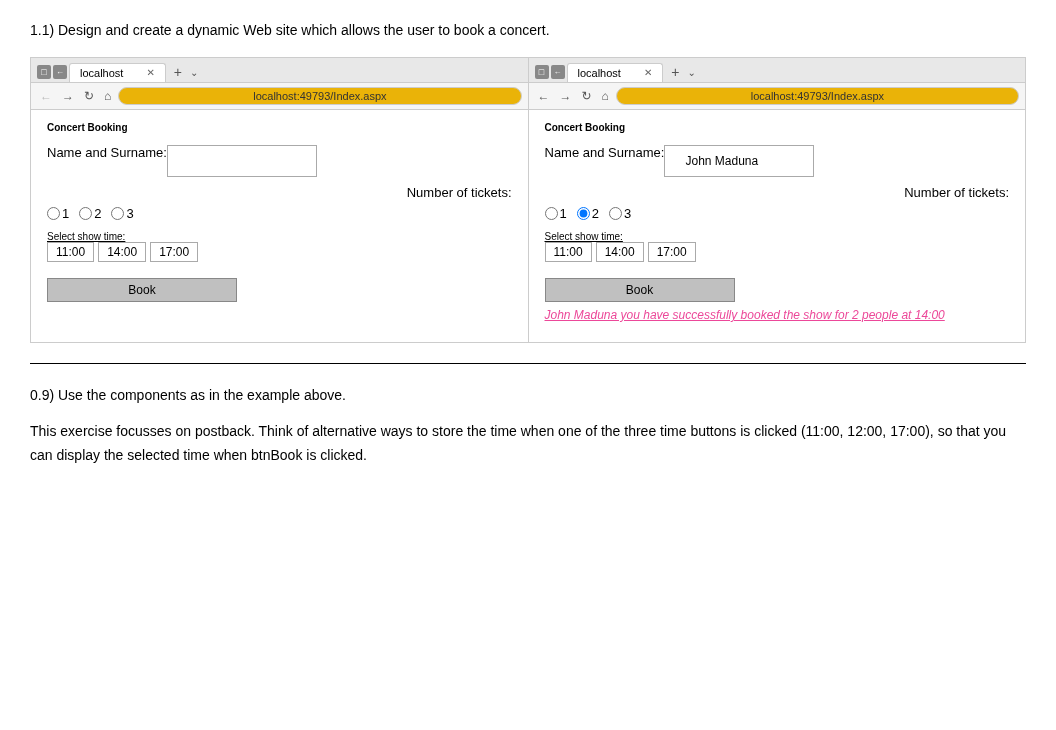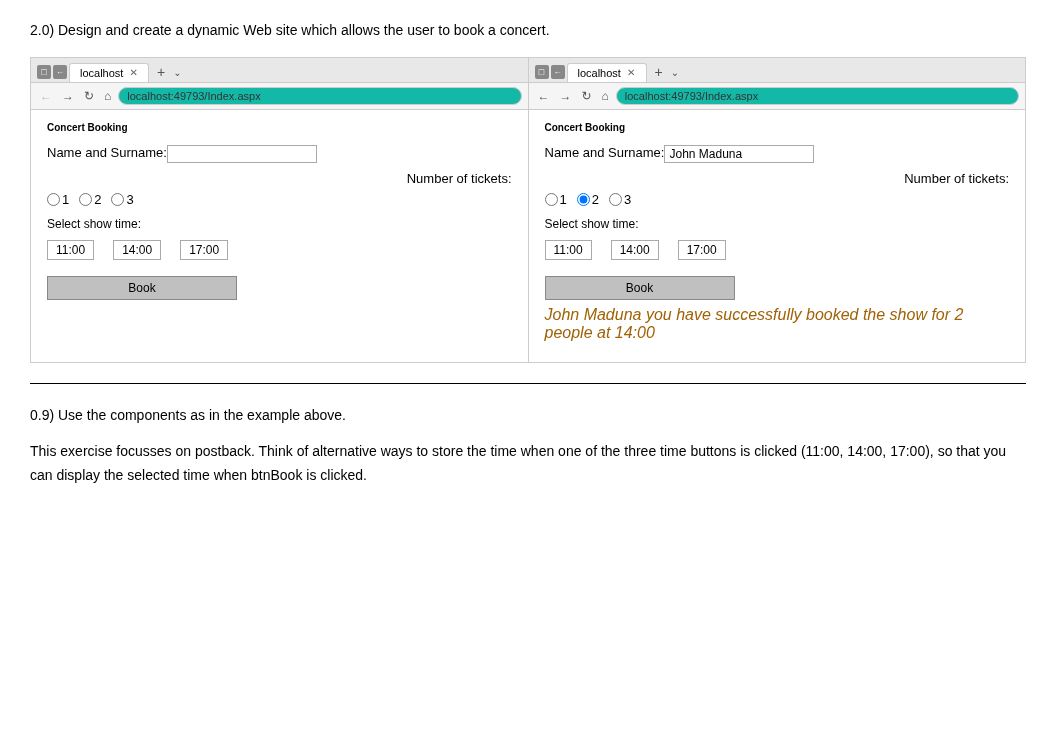--- a/index.html
+++ b/index.html
@@ -65,21 +65,21 @@
 
     .browser-tab {
       background: #fff;
       border: 1px solid #ccc;
       border-bottom: none;
       padding: 3px 10px;
       font-size: 11px;
       border-radius: 3px 3px 0 0;
       display: flex;
       align-items: center;
-      gap: 6px;
+      gap: 23px;
       min-width: 80px;
     }
 
     .tab-close {
       font-size: 10px;
       color: #666;
       cursor: pointer;
     }
 
     .tab-new {
@@ -115,21 +115,22 @@
       color: #bbb;
     }
 
     .address-bar {
       flex: 1;
       border: 1px solid #ccc;
       border-radius: 10px;
       padding: 2px 8px;
       font-size: 11px;
       color: #333;
-      background: #14b8a6;
+      background: #eab308;
+      text-align: center;
     }
 
     
     .page-content {
       padding: 12px 16px 20px 16px;
     }
 
     .page-title {
       font-size: 10px;
       font-weight: bold;
@@ -142,24 +143,24 @@
       margin-bottom: 8px;
       font-size: 13px;
     }
 
     .form-label {
       white-space: nowrap;
     }
 
     .form-input {
       border: 1px solid #aaa;
-      padding: 1px 4px;
+      padding: 1px 20px;
       font-size: 12px;
       width: 150px;
-      height: 18px;
+      height: 32px;
     }
 
     .tickets-label {
       font-size: 13px;
       margin-bottom: 6px;
       text-align: right;
     }
 
     .radio-group {
       display: flex;
@@ -173,27 +174,28 @@
       align-items: center;
       gap: 2px;
       font-size: 13px;
     }
 
     .radio-item input[type="radio"] {
       margin: 0;
     }
 
     .show-time-label {
-      font-size: 12px;
-      margin-bottom: 9px;
+      font-size: 10px;
+      margin-bottom: 0;
+      text-decoration: underline;
     }
 
     .time-buttons {
       display: flex;
-      gap: 19px;
+      gap: 4px;
       margin-bottom: 16px;
     }
 
     .time-btn {
       border: 1px solid #aaa;
       padding: 2px 8px;
       font-size: 12px;
       background: #fff;
       cursor: pointer;
     }
@@ -211,24 +213,25 @@
       width: 190px;
       text-align: center;
     }
 
     .display-label {
       font-size: 12px;
       color: #333;
     }
 
     .confirmation-text {
-      font-size: 16px;
-      color: #a16207;
+      font-size: 12px;
+      color: #ec4899;
       font-style: italic;
       font-weight: normal;
+      text-decoration: underline;
     }
 
     .divider {
       border: none;
       border-top: 1.5px solid #000;
       margin: 20px 0;
     }
 
     .section-text {
       font-size: 14px;
@@ -237,21 +240,21 @@
     }
 
     .bottom-text {
       font-size: 14px;
       line-height: 1.7;
     }
   </style>
 </head>
 <body>
 
-<p class="question-text">2.0) Design and create a dynamic Web site which allows the user to book a concert.</p>
+<p class="question-text">1.1) Design and create a dynamic Web site which allows the user to book a concert.</p>
 
 <div class="browser-container">
 
   <div class="browser-panel">
 
     <div class="browser-chrome">
       <div class="browser-tab-bar">
         <span class="browser-icon">□</span>
         <span class="browser-icon" style="font-size:8px;">←</span>
         <div class="browser-tab">
@@ -376,13 +379,13 @@
       <div class="confirmation-text">John Maduna you have successfully booked the show for 2 people at 14:00</div>
     </div>
   </div>
 
 </div>
 
 <hr class="divider">
 
 <p class="section-text">0.9) Use the components as in the example above.</p>
 
-<p class="bottom-text">This exercise focusses on postback. Think of alternative ways to store the time when one of the three time buttons is clicked (11:00, 14:00, 17:00), so that you can display the selected time when btnBook is clicked.</p>
+<p class="bottom-text">This exercise focusses on postback. Think of alternative ways to store the time when one of the three time buttons is clicked (11:00, 12:00, 17:00), so that you can display the selected time when btnBook is clicked.</p>
 
 </body></html>

